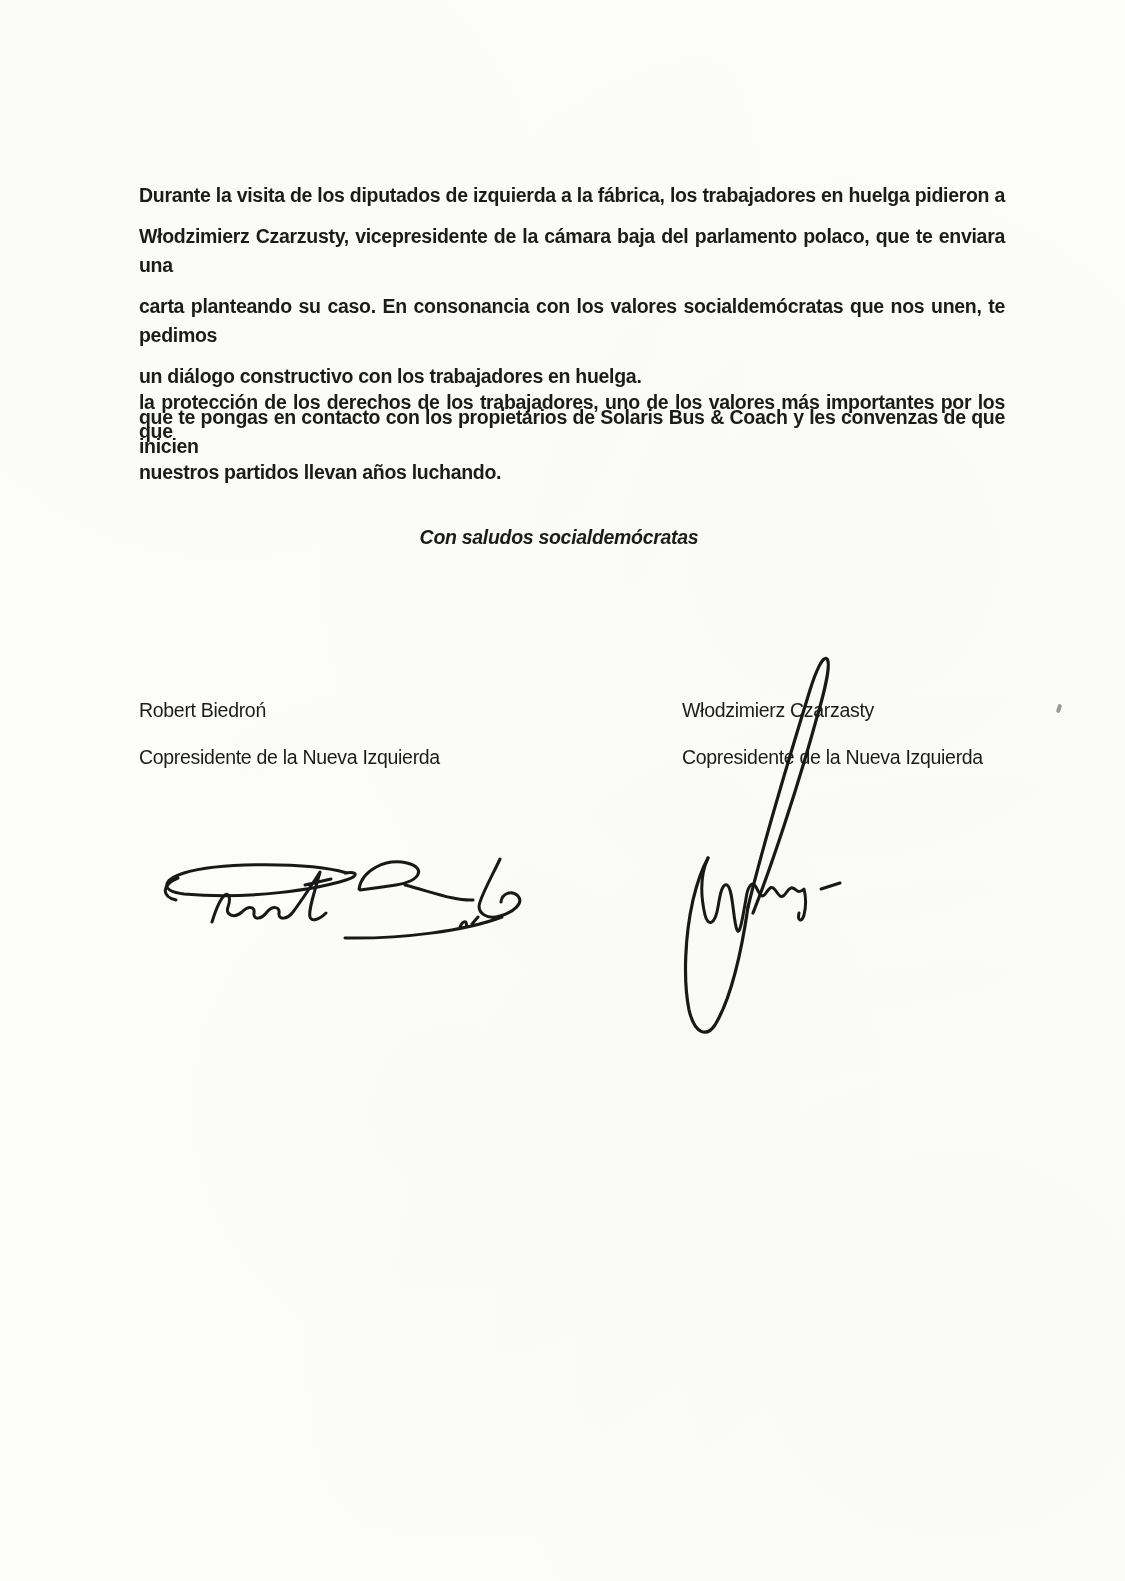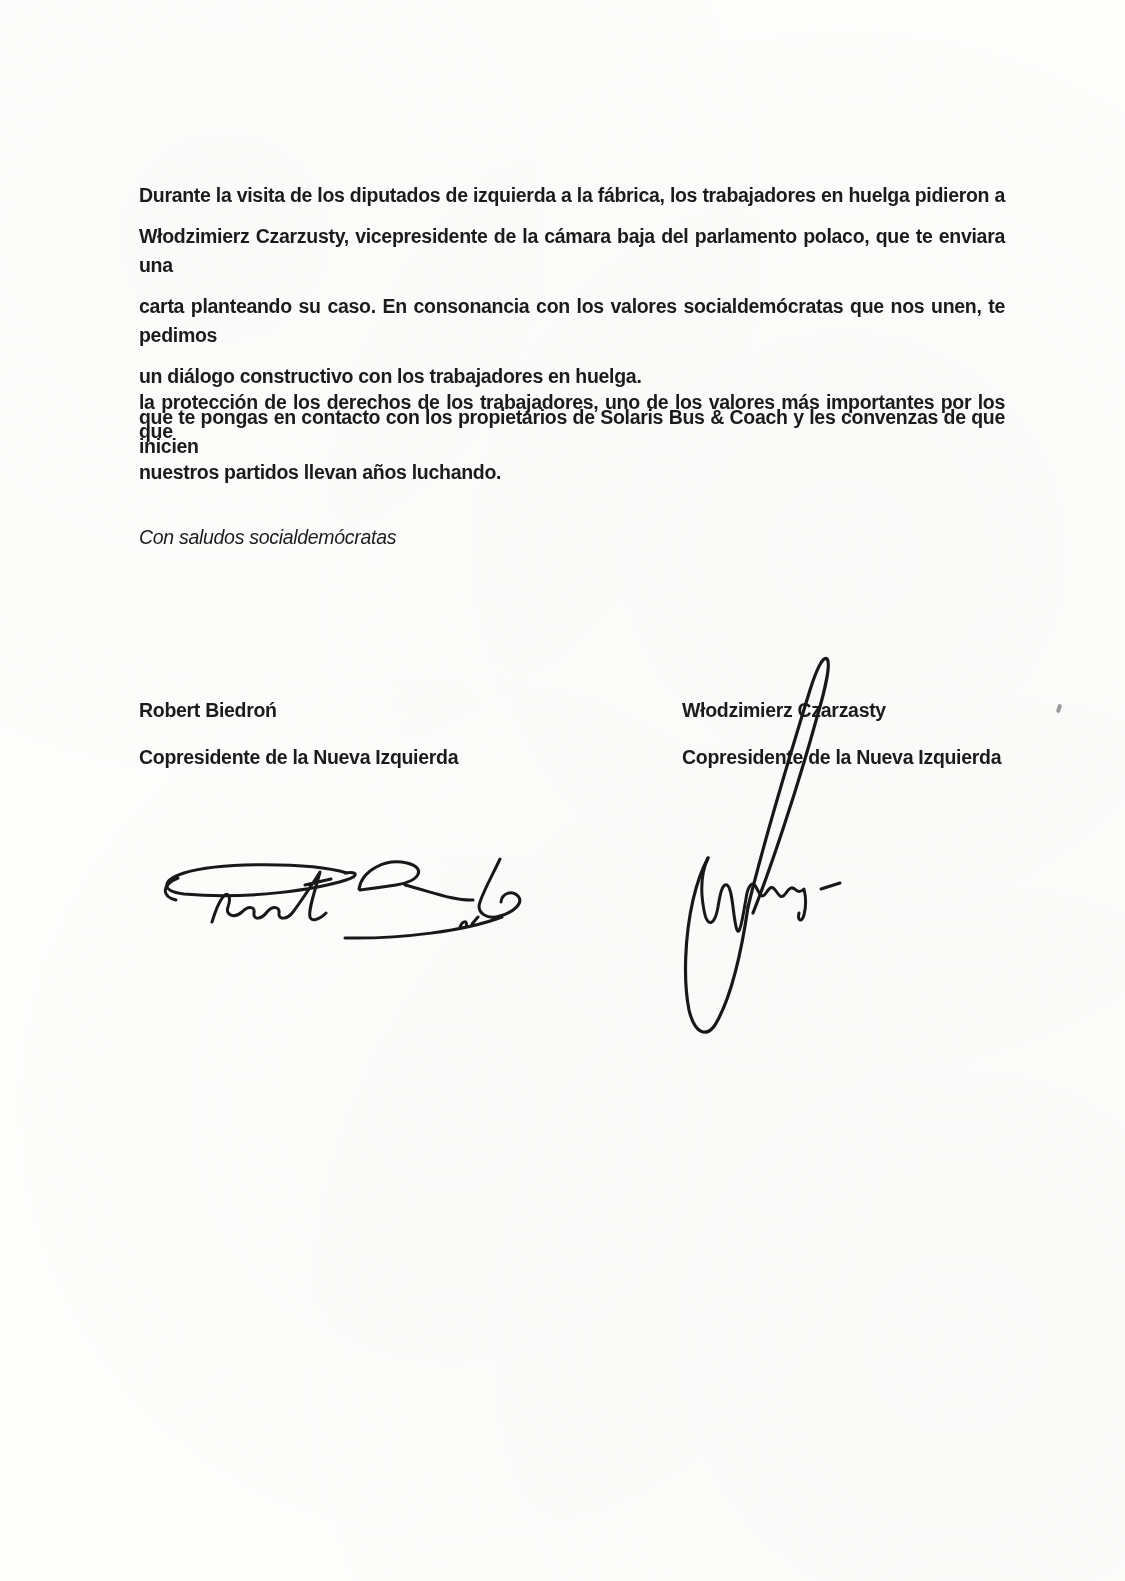--- a/index.html
+++ b/index.html
@@ -43,34 +43,34 @@
     margin-top: 12px;
   }
   .line.last {
     text-align: left;
     text-align-last: left;
   }
   #paragraph-1 { top: 169px; }
   #paragraph-2 { top: 376px; }
   #closing-line {
     position: absolute;
-    left: 139px;
+    left: 126px;
     width: 866px;
     top: 523px;
     font-size: 19.5px;
     font-style: italic;
-    font-weight: 400;
+    font-weight: 700;
     letter-spacing: -0.3px;
-    text-align: left;
+    text-align: center;
     line-height: 29px;
   }
   .sig-name, .sig-title {
     position: absolute;
     font-size: 19.5px;
-    font-weight: 700;
+    font-weight: 400;
     letter-spacing: -0.3px;
     line-height: 29px;
     white-space: nowrap;
   }
   #left-name   { left: 139px; top: 696px; }
   #left-title  { left: 139px; top: 743px; }
   #right-name  { left: 682px; top: 696px; }
   #right-title { left: 682px; top: 743px; }
   .signature {
     position: absolute;

